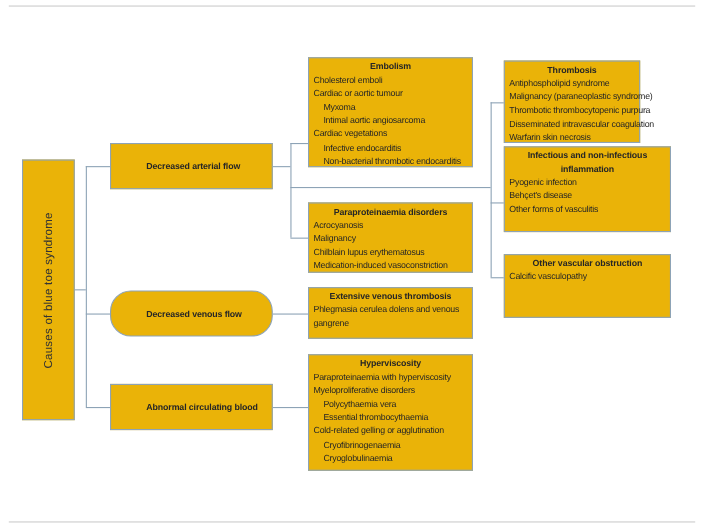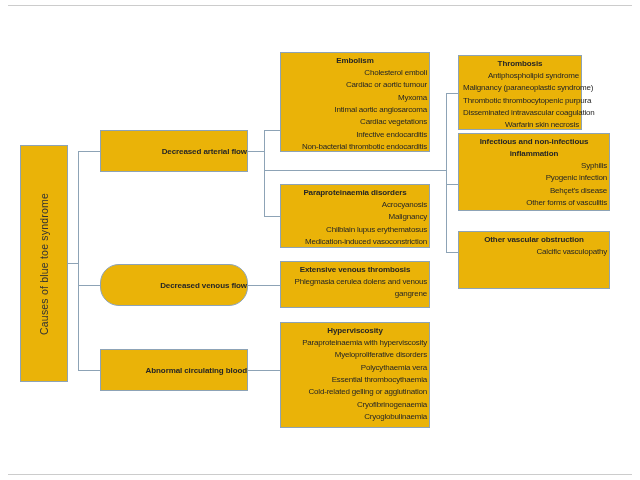--- a/index.html
+++ b/index.html
@@ -6,35 +6,35 @@
   #canvas {
     position:relative; width:640px; height:480px; background:#fff;
     font-family:"Liberation Sans", sans-serif; color:var(--text,#262626);
     overflow:hidden;
   }
   .rule { position:absolute; height:1px; background:var(--rule,#cccccc); }
   .box {
     position:absolute; box-sizing:border-box; background:#eab308;
     border:1px solid var(--line,#8da3b6);
   }
-  .branch-box { display:flex; align-items:center; justify-content:flex-end; }
+  .branch-box { display:flex; align-items:center; justify-content:flex-start;padding-left:32px; }
   .branch-label { font-size:8px; font-weight:bold; text-align:center; letter-spacing:-0.1px; }
   .root-box { display:flex; align-items:center; justify-content:center; }
   .root-label {
     writing-mode:vertical-rl; transform:rotate(180deg);
     font-size:10.5px; color:#333; letter-spacing:0.2px; white-space:nowrap;
   }
   .list-box { padding-top:2px; }
   .list-title {
     font-size:8px; font-weight:bold; text-align:center;
     line-height:12.1px; letter-spacing:-0.1px; padding:0 4px;
   }
   .items { padding-left:4px; padding-right:2px; }
   .item {
-    font-size:8px; line-height:12.3px; letter-spacing:-0.2px; white-space:nowrap;text-align:right;
+    font-size:8px; line-height:12.3px; letter-spacing:-0.2px; white-space:nowrap;
   }
   .item.indent { padding-left:9px; }
   .wrap .item { white-space:normal; }
   .conn { position:absolute; background:var(--line,#8da3b6); }
   .conn.h { height:1px; }
   .conn.v { width:1px; }
 </style>
 </head>
 <body>
 
@@ -103,21 +103,20 @@
         <div class="item">Antiphospholipid syndrome</div>
         <div class="item">Malignancy (paraneoplastic syndrome)</div>
         <div class="item">Thrombotic thrombocytopenic purpura</div>
         <div class="item">Disseminated intravascular coagulation</div>
         <div class="item">Warfarin skin necrosis</div>
       </div>
   </div>
   <div class="box list-box" style="left:458px;top:133px;width:152px;height:78px;">
     <div class="list-title">Infectious and non-infectious inflammation</div>
     <div class="items">
-        <div class="item">Syphilis</div>
         <div class="item">Pyogenic infection</div>
         <div class="item">Behçet's disease</div>
         <div class="item">Other forms of vasculitis</div>
       </div>
   </div>
   <div class="box list-box" style="left:458px;top:231px;width:152px;height:58px;">
     <div class="list-title">Other vascular obstruction</div>
     <div class="items">
         <div class="item">Calcific vasculopathy</div>
       </div>

